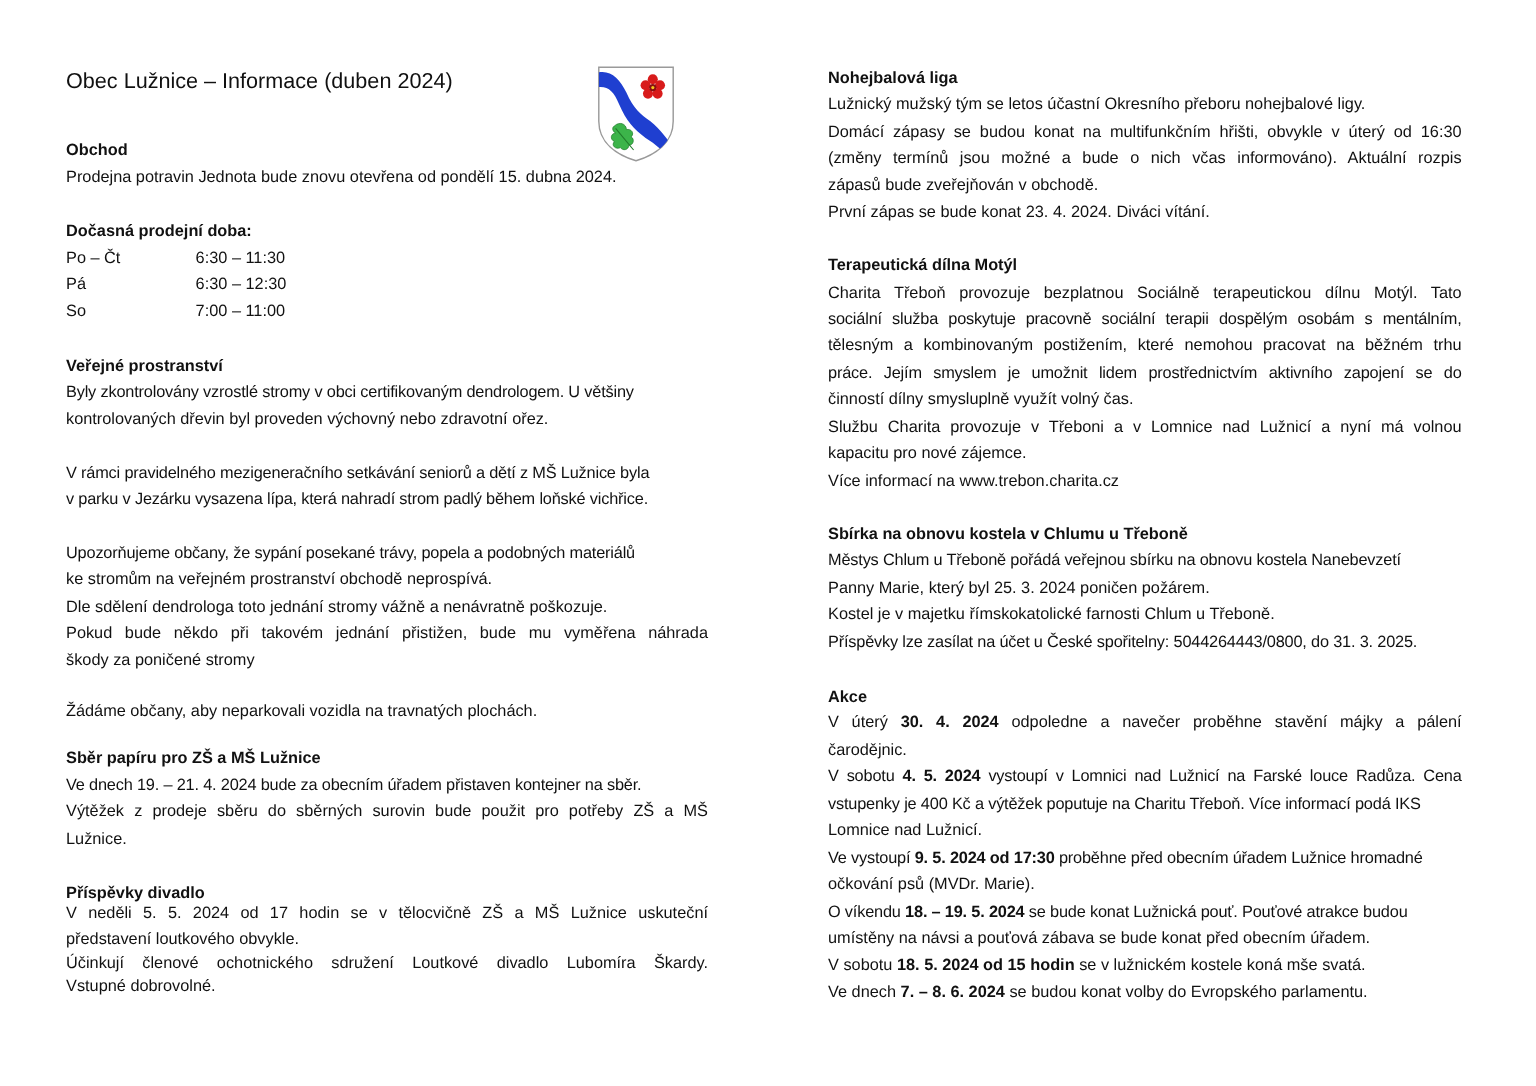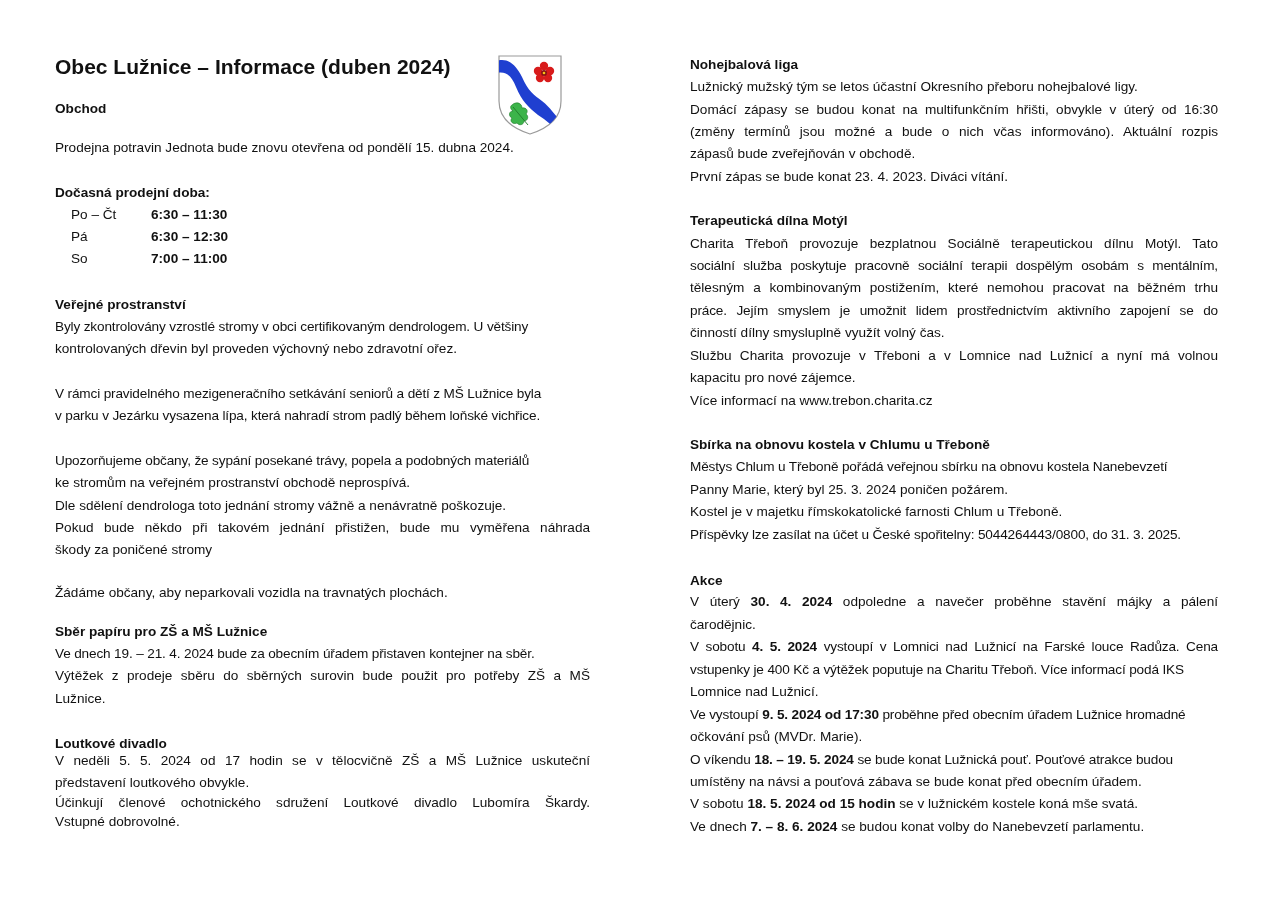--- a/index.html
+++ b/index.html
@@ -8,33 +8,33 @@
       font-family: "Liberation Sans", "DejaVu Sans", sans-serif;
       color: #111111;
       font-size: 13.6px;
     }
     .col { position: absolute; top: 0; }
     .col-left { left: 55px; width: 535px; }
     .col-right { left: 690px; width: 528px; }
     .line { position: absolute; left: 0; right: 0; white-space: nowrap; line-height: 18px; }
     .just { text-align: justify; text-align-last: justify; white-space: normal; }
     .b { font-weight: bold; }
-    .title { font-size: 21px; font-weight: bold; }
-    .hours-day { position: absolute; left: 16px; }
-    .hours-time { position: absolute; left: 96px; font-weight: bold; }
+    .title { font-size: 18px; font-weight: normal; }
+    .hours-day { position: absolute; left: 0; }
+    .hours-time { position: absolute; left: 108px; }
     .crest { position: absolute; left: 498px; top: 55px; width: 64px; height: 80px; }
     .tight { letter-spacing: -0.15px; }
   </style>
 </head>
 <body>
 
 <div class="col col-left">
   <div class="line title" style="top:58px">Obec Lužnice – Informace (duben 2024)</div>
 
-  <div class="line b" style="top:100px">Obchod</div>
+  <div class="line b" style="top:116px">Obchod</div>
   <div class="line" style="top:139px">Prodejna potravin Jednota bude znovu otevřena od pondělí 15. dubna 2024.</div>
 
   <div class="line b" style="top:184px">Dočasná prodejní doba:</div>
   <div class="line" style="top:206px">
     <span class="hours-day">Po – Čt</span>
     <span class="hours-time">6:30 – 11:30</span>
   </div>
   <div class="line" style="top:228px">
     <span class="hours-day">Pá</span>
     <span class="hours-time">6:30 – 12:30</span>
@@ -57,21 +57,21 @@
   <div class="line just" style="top:519px">Pokud bude někdo při takovém jednání přistižen, bude mu vyměřena náhrada</div>
   <div class="line" style="top:541px">škody za poničené stromy</div>
 
   <div class="line" style="top:584px">Žádáme občany, aby neparkovali vozidla na travnatých plochách.</div>
 
   <div class="line b" style="top:623px">Sběr papíru pro ZŠ a MŠ Lužnice</div>
   <div class="line tight" style="top:645px">Ve dnech 19. – 21. 4. 2024 bude za obecním úřadem přistaven kontejner na sběr.</div>
   <div class="line just" style="top:667px">Výtěžek z prodeje sběru do sběrných surovin bude použit pro potřeby ZŠ a MŠ</div>
   <div class="line" style="top:690px">Lužnice.</div>
 
-  <div class="line b" style="top:735px">Loutkové divadlo</div>
+  <div class="line b" style="top:735px">Příspěvky divadlo</div>
   <div class="line just" style="top:752px">V neděli 5. 5. 2024 od 17 hodin se v tělocvičně ZŠ a MŠ Lužnice uskuteční</div>
   <div class="line" style="top:774px">představení loutkového obvykle.</div>
   <div class="line just" style="top:794px">Účinkují členové ochotnického sdružení Loutkové divadlo Lubomíra Škardy.</div>
   <div class="line" style="top:813px">Vstupné dobrovolné.</div>
 </div>
 
 <svg class="crest" viewBox="0 0 64 80">
   <defs>
     <clipPath id="shieldClip">
       <path d="M1 1 H63 V46 C63 64 48 74 32 79 C16 74 1 64 1 46 Z"></path>
@@ -95,21 +95,21 @@
     <path d="M15 52 L30 70" stroke="#1f7a2a" stroke-width="0.9"></path>
   </g>
 </svg>
 
 <div class="col col-right">
   <div class="line b" style="top:56px">Nohejbalová liga</div>
   <div class="line" style="top:78px">Lužnický mužský tým se letos účastní Okresního přeboru nohejbalové ligy.</div>
   <div class="line just" style="top:101px">Domácí zápasy se budou konat na multifunkčním hřišti, obvykle v úterý od 16:30</div>
   <div class="line just" style="top:123px">(změny termínů jsou možné a bude o nich včas informováno). Aktuální rozpis</div>
   <div class="line" style="top:145px">zápasů bude zveřejňován v obchodě.</div>
-  <div class="line" style="top:168px">První zápas se bude konat 23. 4. 2023. Diváci vítání.</div>
+  <div class="line" style="top:168px">První zápas se bude konat 23. 4. 2024. Diváci vítání.</div>
 
   <div class="line b" style="top:212px">Terapeutická dílna Motýl</div>
   <div class="line just" style="top:235px">Charita Třeboň provozuje bezplatnou Sociálně terapeutickou dílnu Motýl. Tato</div>
   <div class="line just tight" style="top:257px">sociální služba poskytuje pracovně sociální terapii dospělým osobám s mentálním,</div>
   <div class="line just" style="top:279px">tělesným a kombinovaným postižením, které nemohou pracovat na běžném trhu</div>
   <div class="line just tight" style="top:302px">práce. Jejím smyslem je umožnit lidem prostřednictvím aktivního zapojení se do</div>
   <div class="line" style="top:324px">činností dílny smysluplně využít volný čas.</div>
   <div class="line just" style="top:347px">Službu Charita provozuje v Třeboni a v Lomnice nad Lužnicí a nyní má volnou</div>
   <div class="line" style="top:369px">kapacitu pro nové zájemce.</div>
   <div class="line" style="top:392px">Více informací na www.trebon.charita.cz</div>
@@ -141,15 +141,15 @@
   <div class="line tight" style="top:751px">
     <span>O víkendu </span><span class="b">18. – 19. 5. 2024</span><span> se bude konat Lužnická pouť. Pouťové atrakce budou</span>
   </div>
   <div class="line" style="top:773px">umístěny na návsi a pouťová zábava se bude konat před obecním úřadem.</div>
 
   <div class="line" style="top:795px">
     <span>V sobotu </span><span class="b">18. 5. 2024 od 15 hodin</span><span> se v lužnickém kostele koná mše svatá.</span>
   </div>
 
   <div class="line" style="top:818px">
-    <span>Ve dnech </span><span class="b">7. – 8. 6. 2024</span><span> se budou konat volby do Nanebevzetí parlamentu.</span>
+    <span>Ve dnech </span><span class="b">7. – 8. 6. 2024</span><span> se budou konat volby do Evropského parlamentu.</span>
   </div>
 </div>
 
 </body></html>

